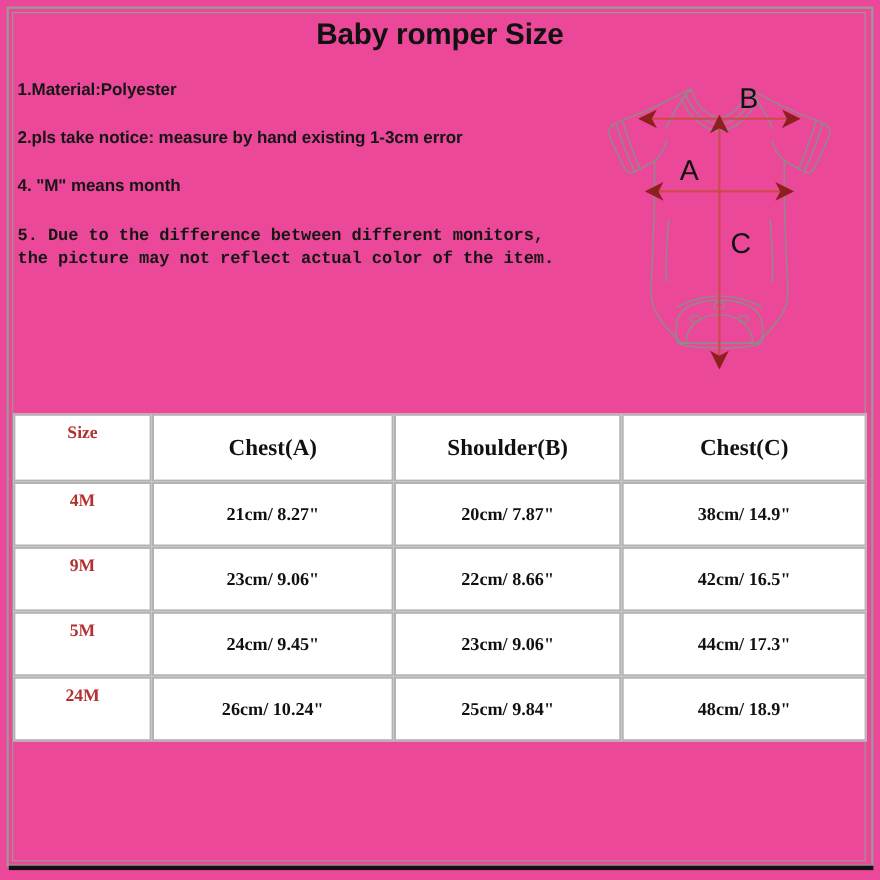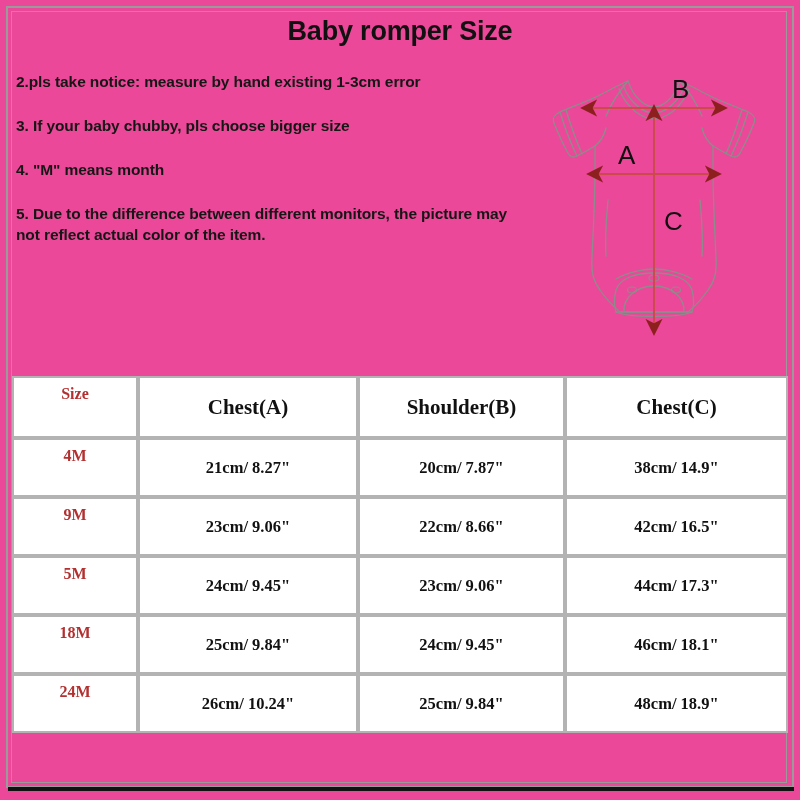--- a/index.html
+++ b/index.html
@@ -75,21 +75,21 @@
     width: 510px;
   }
   .note {
     font-size: 15.5px;
     font-weight: bold;
     color: #161616;
     line-height: 1.30;
     margin-bottom: 24px;
     letter-spacing: -0.1px;
   }
-  .note.last { margin-bottom: 12px; }
+  .note.last { margin-bottom: 12px; font-family: Liberation Mono, monospace; }
 
   
   .romper-wrap {
     position: absolute;
     left: 520px;
     top: 50px;
     width: 268px;
     height: 300px;
   }
   .romper-wrap svg { display: block; width: 100%; height: 100%; }
@@ -161,22 +161,22 @@
 <div id="page">
 
   <div class="frame-outer"></div>
   <div class="frame-inner"></div>
   <div class="frame-right-dark"></div>
   <div class="frame-bottom-dark"></div>
 
   <div class="title">Baby romper Size</div>
 
   <div class="notes">
+    <div class="note">1.Material:Polyester</div>
     <div class="note">2.pls take notice: measure by hand existing 1-3cm error</div>
-    <div class="note">3. If your baby chubby, pls choose bigger size</div>
     <div class="note">4. "M" means month</div>
     <div class="note last">5. Due to the difference between different monitors, the picture may not reflect actual color of the item.</div>
   </div>
 
   <div class="romper-wrap">
     <svg viewBox="0 0 268 300" xmlns="http://www.w3.org/2000/svg">
       <defs>
         <marker id="ah-r" markerWidth="9" markerHeight="9" refX="8" refY="4.5" orient="auto">
           <path d="M0,0 L9,4.5 L0,9 L2.4,4.5 Z" fill="#8e1f1f"></path>
         </marker>
@@ -293,26 +293,20 @@
         <td class="cell-val">22cm/ 8.66"</td>
         <td class="cell-val">42cm/ 16.5"</td>
       </tr>
       <tr>
         <td class="cell-size">5M</td>
         <td class="cell-val">24cm/ 9.45"</td>
         <td class="cell-val">23cm/ 9.06"</td>
         <td class="cell-val">44cm/ 17.3"</td>
       </tr>
       <tr>
-        <td class="cell-size">18M</td>
-        <td class="cell-val">25cm/ 9.84"</td>
-        <td class="cell-val">24cm/ 9.45"</td>
-        <td class="cell-val">46cm/ 18.1"</td>
-      </tr>
-      <tr>
         <td class="cell-size">24M</td>
         <td class="cell-val">26cm/ 10.24"</td>
         <td class="cell-val">25cm/ 9.84"</td>
         <td class="cell-val">48cm/ 18.9"</td>
       </tr>
     </tbody>
   </table>
 
 </div>
 

